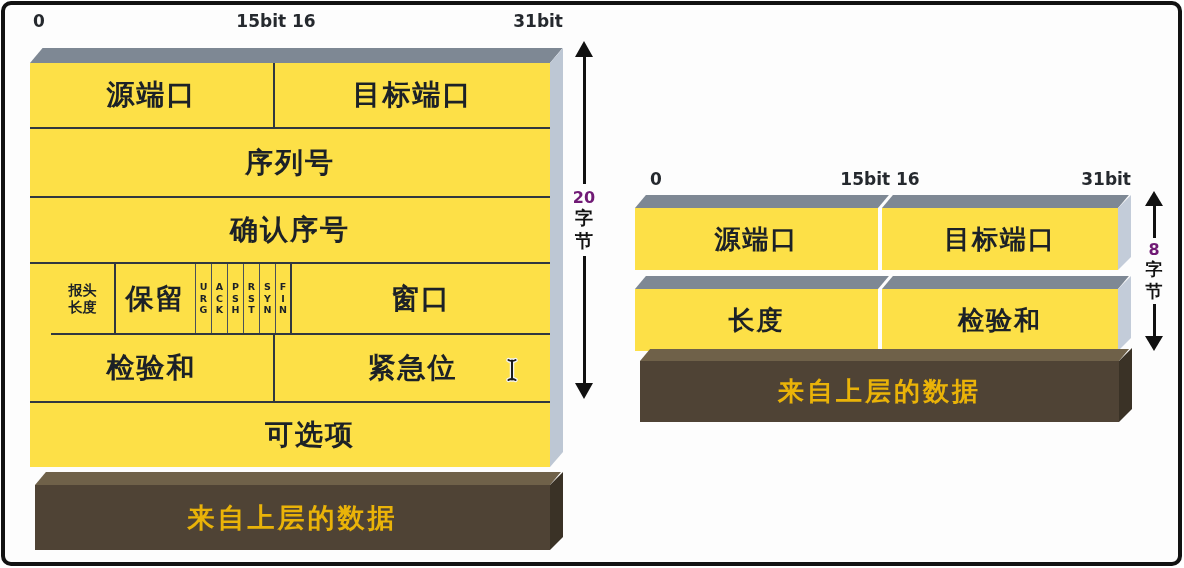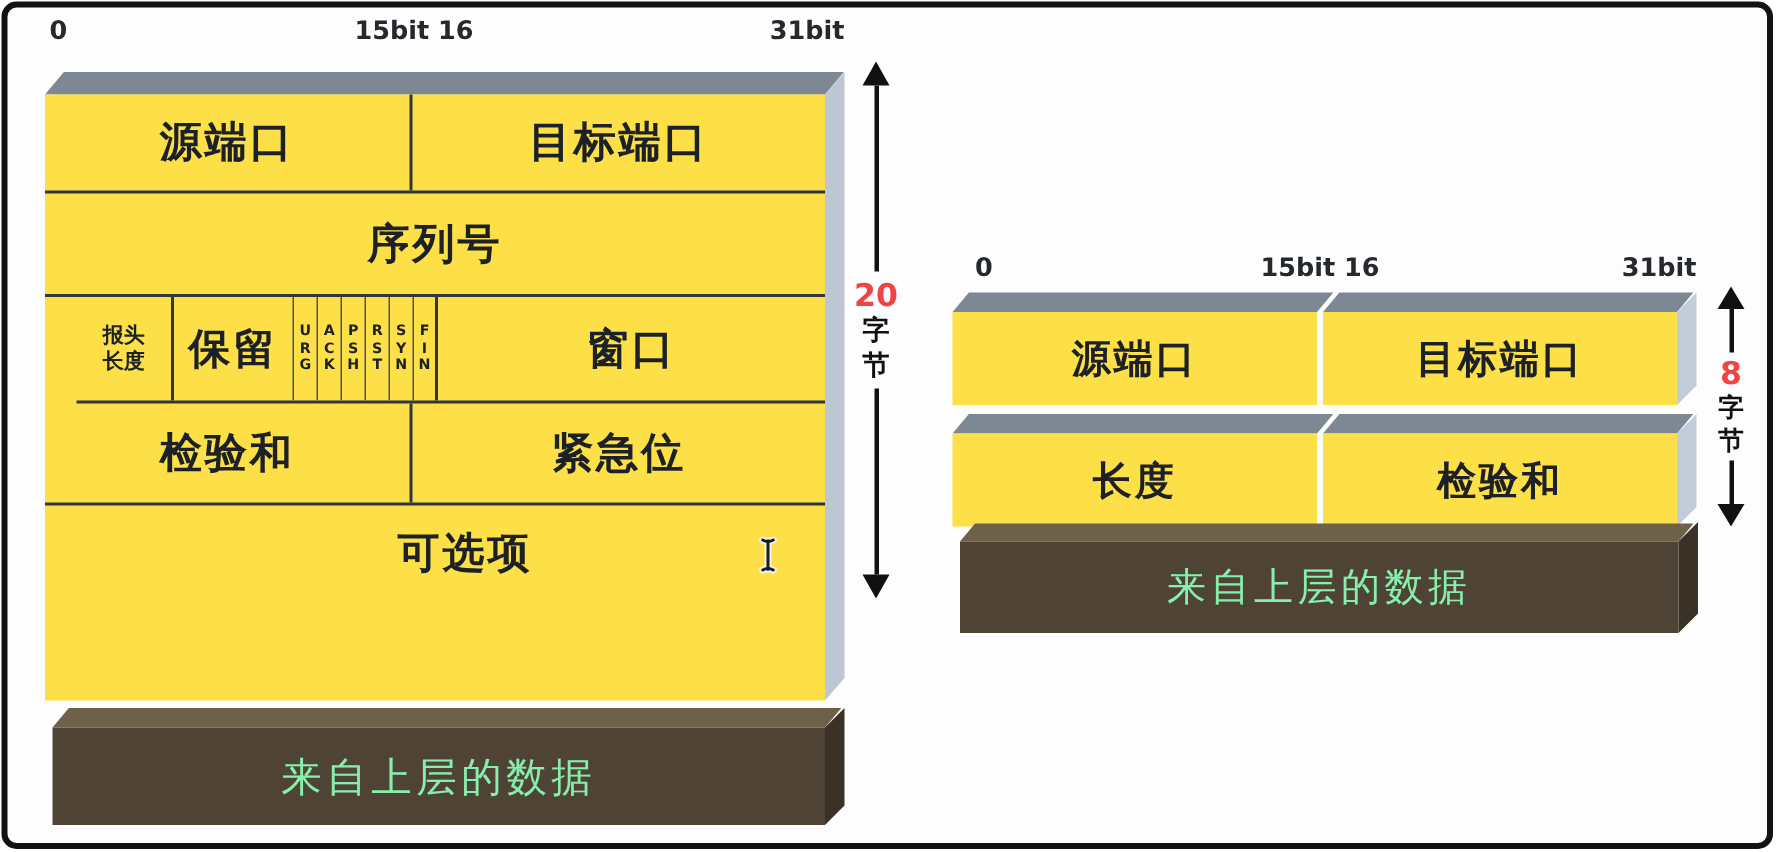--- a/index.html
+++ b/index.html
@@ -33,24 +33,24 @@
   .flagcell { width:16px; border-right:1px solid #4a5059; display:flex; align-items:center; justify-content:center; }
   .flagtxt { display:inline-block; width:9px; font-size:9.5px; font-weight:bold; color:#1c2127;
              word-break:break-all; line-height:1.25; text-align:center; }
 
   
   .varrow { position:absolute; display:flex; flex-direction:column; align-items:center; }
   .tri-up { width:0; height:0; border-left:9px solid transparent; border-right:9px solid transparent; border-bottom:16px solid #111; }
   .tri-dn { width:0; height:0; border-left:9px solid transparent; border-right:9px solid transparent; border-top:16px solid #111; }
   .shaft { width:3px; background:#111; flex:1 1 auto; }
   .sizelab { display:flex; flex-direction:column; align-items:center; padding:4px 0; }
-  .sizelab .num { font-size:21px; font-weight:bold; color:#ef4444; line-height:1.2; }
+  .sizelab .num { font-size:16px; font-weight:bold; color:#701a75; line-height:1.2; }
   .sizelab .cjk { font-size:18px; font-weight:bold; color:#111; line-height:1.25; }
 
-  .datatext { font-size:27px; font-weight:normal; color:#86efac; letter-spacing:3px; }
+  .datatext { font-size:27px; font-weight:bold; color:#eab308; letter-spacing:3px; }
   .udp-fieldtext { font-size:26px; font-weight:bold; color:#1c2127; letter-spacing:2px; }
 </style>
 </head>
 <body>
 
 <div class="frame">
 
   <div class="abs" style="left:0;top:0;width:600px;height:568px;">
 
     <span class="bitlab" style="left:28px;">0</span>
@@ -69,20 +69,23 @@
           </div>
           <div class="cell" style="flex:1;">
             <span class="fieldtext">目标端口</span>
           </div>
         </div>
 
         <div class="trow" style="height:69px;">
           <span class="fieldtext">序列号</span>
         </div>
 
+        <div class="trow" style="height:66px;">
+          <span class="fieldtext">确认序号</span>
+        </div>
 
         <div class="trow" style="height:71px;margin-left:21px;">
           <div class="cell" style="width:65px;border-right:2px solid #31373f;">
             <div class="fieldtext-sm">
               <div>报头</div>
               <div>长度</div>
             </div>
           </div>
           <div class="cell" style="width:80px;border-right:1px solid #4a5059;text-align:center;">
             <span class="fieldtext">保留</span>

